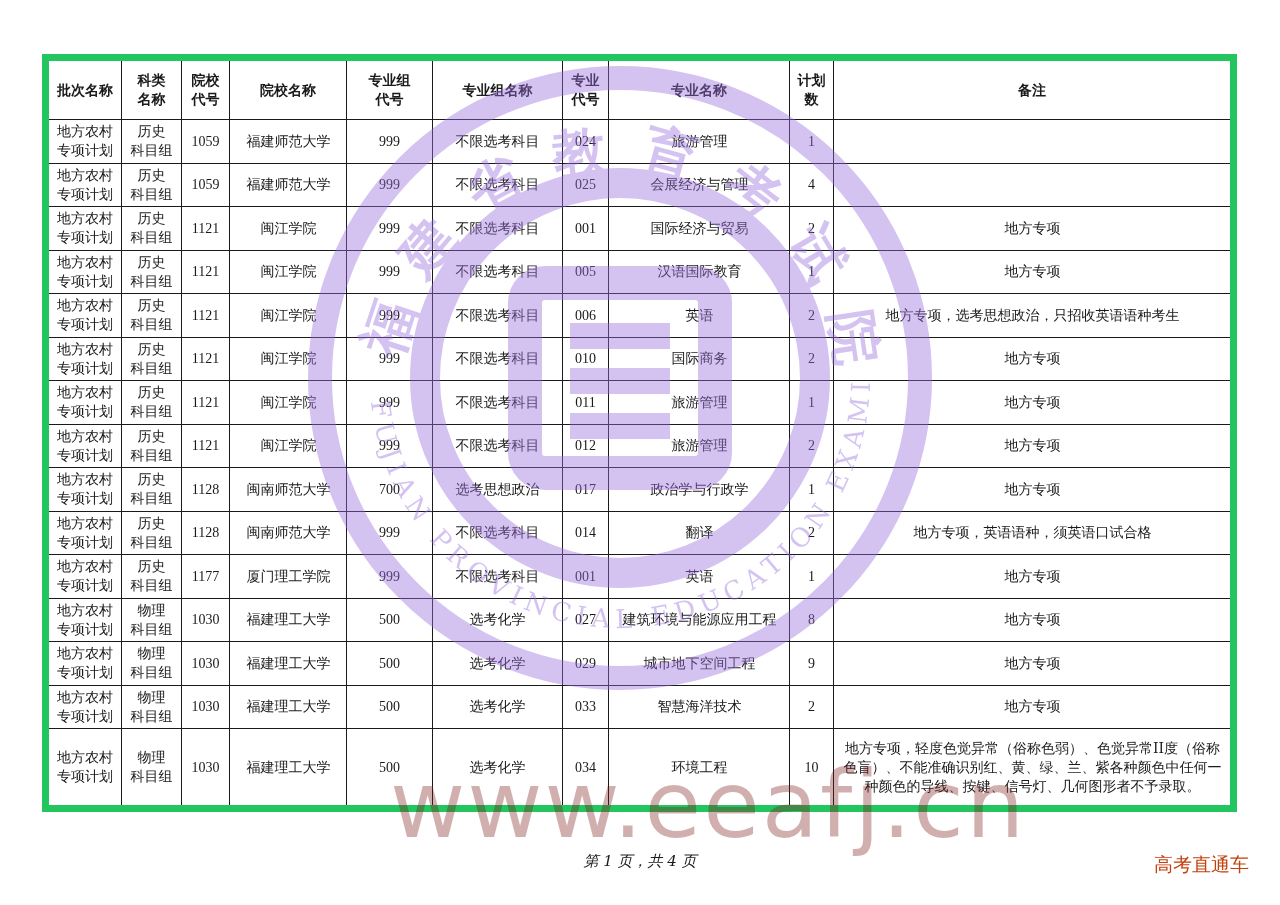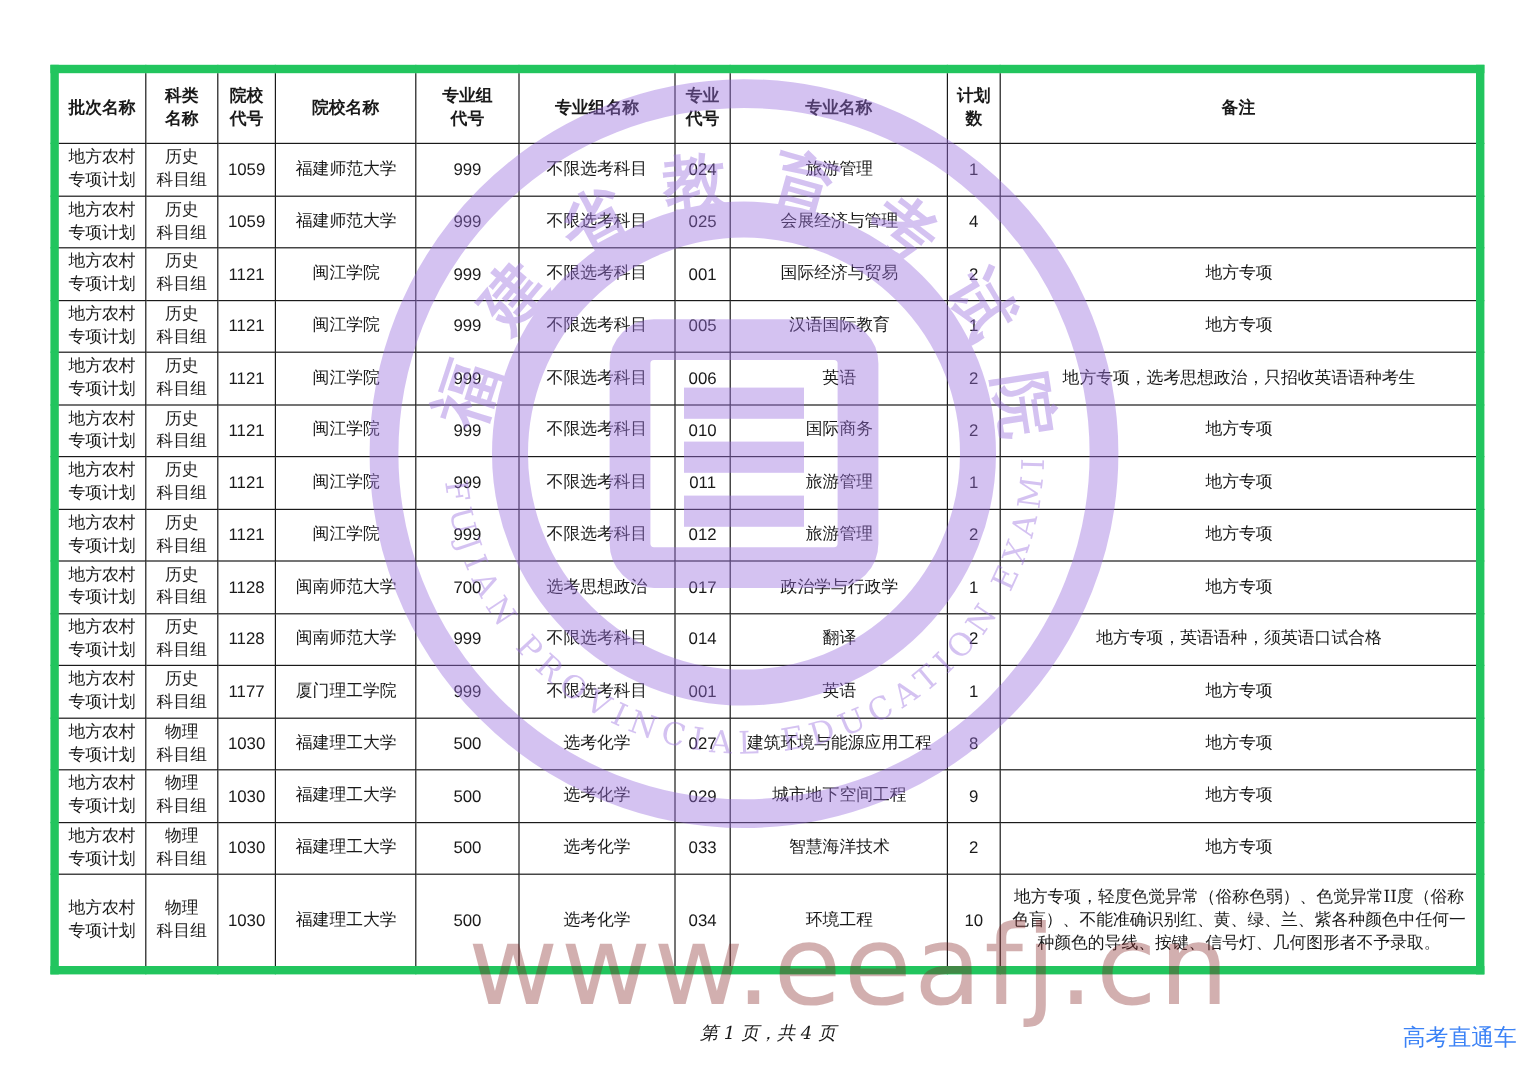--- a/index.html
+++ b/index.html
@@ -26,30 +26,30 @@
       vertical-align: middle;
       overflow: hidden;
     }
     table.plan th {
       font-family: "DejaVu Sans", "Liberation Sans", sans-serif;
       font-weight: bold; font-size: 14px; height: 58px;
     }
     table.plan td { height: 42.5px; }
     table.plan tr.tall td { height: 76px; }
     td.left { text-align: left; padding-left: 4px !important; }
-    td.num { font-family: Liberation Sans, sans-serif; }
+    td.num { font-family: Liberation Serif, serif; }
     .two-line { display: inline-block; white-space: pre-line; }
     .footer {
       position: absolute; left: 0; width: 1280px; top: 852px;
       text-align: center; font-size: 15px; z-index: 1; font-style: italic;
     }
     .corner-tag {
-      position: absolute; right: 16px; top: 852px;
+      position: absolute; right: 31px; top: 852px;
       font-family: "DejaVu Sans", "Liberation Sans", sans-serif;
-      font-size: 19px; color: #3b82f6; z-index: 1;
+      font-size: 19px; color: #c2410c; z-index: 1;
     }
     
     .watermark { position: absolute; left: 300px; top: 58px; width: 640px; height: 640px; z-index: 2; pointer-events: none; opacity: 0.42; }
     .url-mark {
       position: absolute; left: 390px; top: 752px; z-index: 2; pointer-events: none;
       font-family: "DejaVu Sans", "Liberation Sans", sans-serif;
       font-size: 92px; color: #7f1d1d; opacity: 0.35; letter-spacing: 2px;
     }
   </style>
 </head>

